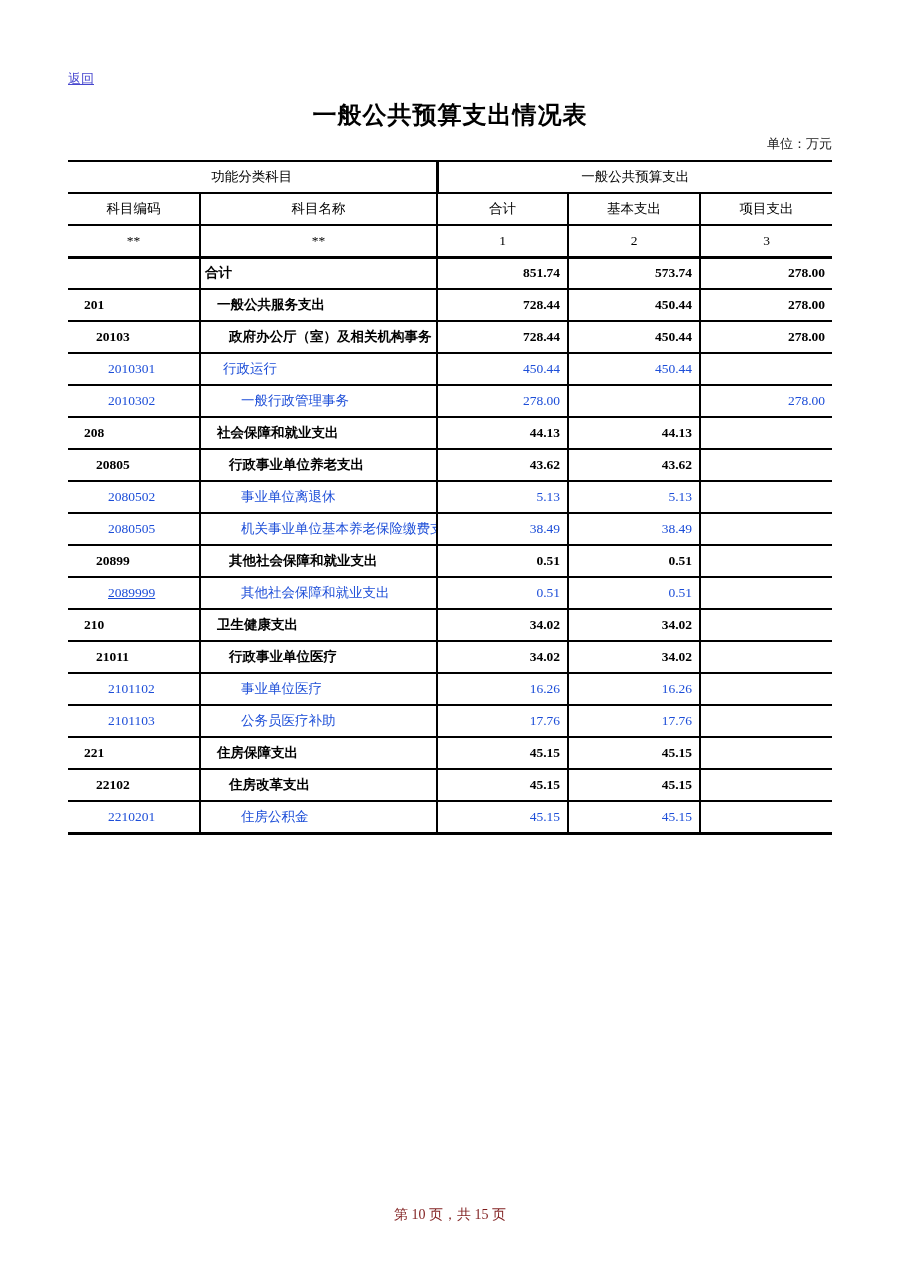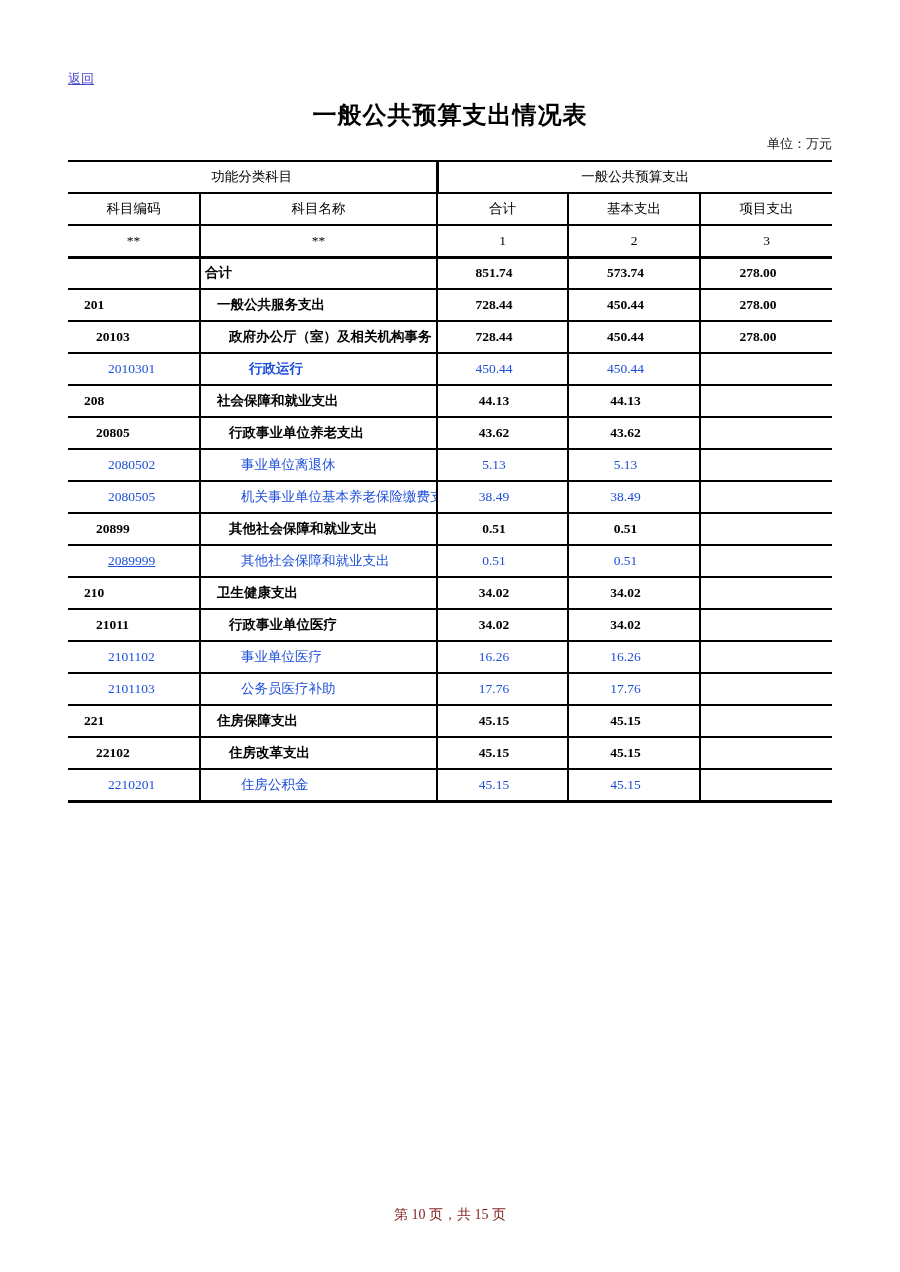--- a/index.html
+++ b/index.html
@@ -67,21 +67,21 @@
   tbody tr:first-child { border-top: none; }
   
   table.budget-table th + th,
   table.budget-table td + td { border-left: 2px solid #000; }
   th.thick-left { border-left: 3px solid #000 !important; }
   
   thead th { text-align: center; color: #000000; font-size: 13px; }
   
   td.c-code { text-align: left; font-size: 14.5px; }
   td.c-name { text-align: left; }
-  td.c-num  { text-align: center; padding-right: 17px; font-size: 14px; }
+  td.c-num  { text-align: right; padding-right: 7px; font-size: 14px; }
   tbody tr { color: #1d4ed8; }
   tbody tr.bold { color: #000; font-weight: 700; }
   tbody tr.bold td { font-weight: 700; }
   .page-footer {
     position: absolute;
     top: 1206px;
     left: 0;
     width: 100%;
     text-align: center;
     font-size: 14px;
@@ -144,24 +144,31 @@
     </tr>
         <tr class="bold">
       <td class="c-code" style="padding-left: 28px;">20103</td>
       <td class="c-name" style="padding-left: 28px;">政府办公厅（室）及相关机构事务</td>
       <td class="c-num">728.44</td>
       <td class="c-num">450.44</td>
       <td class="c-num">278.00</td>
     </tr>
         <tr>
       <td class="c-code" style="padding-left: 40px;">2010301</td>
-      <td class="c-name" style="padding-left: 48px; font-weight: bold;">行政运行</td>
-      <td class="c-num">450.44</td>
-      <td class="c-num">450.44</td>
-      <td class="c-num"></td>
+      <td class="c-name" style="padding-left: 22px;">行政运行</td>
+      <td class="c-num">450.44</td>
+      <td class="c-num">450.44</td>
+      <td class="c-num"></td>
+    </tr>
+        <tr>
+      <td class="c-code" style="padding-left: 40px;">2010302</td>
+      <td class="c-name" style="padding-left: 40px;">一般行政管理事务</td>
+      <td class="c-num">278.00</td>
+      <td class="c-num"></td>
+      <td class="c-num">278.00</td>
     </tr>
         <tr class="bold">
       <td class="c-code" style="padding-left: 16px;">208</td>
       <td class="c-name" style="padding-left: 16px;">社会保障和就业支出</td>
       <td class="c-num">44.13</td>
       <td class="c-num">44.13</td>
       <td class="c-num"></td>
     </tr>
         <tr class="bold">
       <td class="c-code" style="padding-left: 28px;">20805</td>

